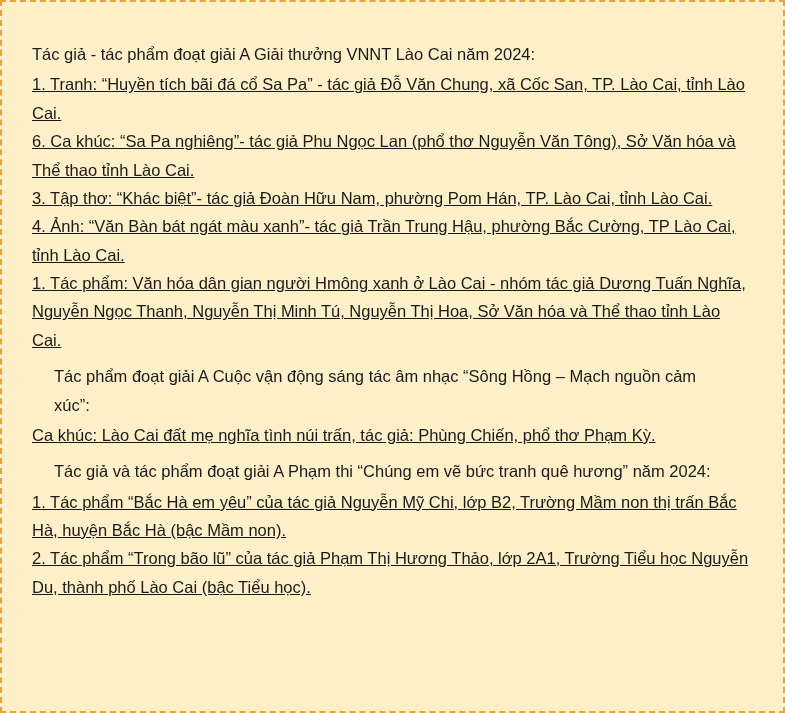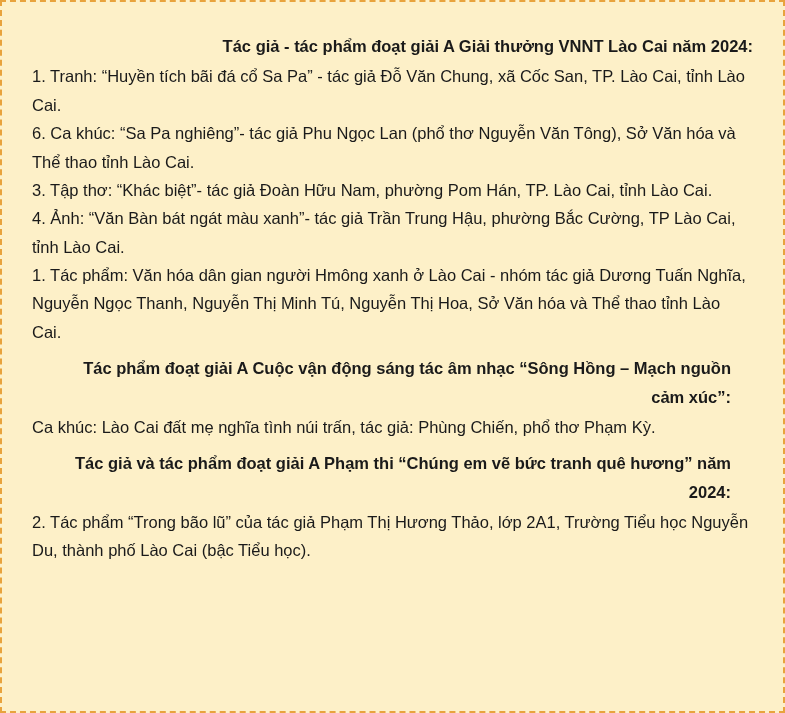--- a/index.html
+++ b/index.html
@@ -19,31 +19,32 @@
     background: #fdf0c8;
     border: 2px dashed #e8a33d;
     padding: 22px 30px 10px 30px;
   }
   .content {
     font-size: 16.5px;
     line-height: 1.72;
     color: #1a1a1a;
   }
   .head {
-    text-align: right;
-    font-weight: bold;
-    margin: 8px 0 2px 0;
+    text-align: left;
+    font-weight: normal;
+    margin: 16px 0 2px 0;
   }
   .head.sub {
     margin-top: 8px;
     padding: 0 22px;
   }
   p.item {
     margin: 0;
     text-align: left;
+    text-decoration: underline;
   }
   .para-block {
     margin: 0;
   }
 </style>
 </head>
 <body>
 
 <div id="box">
   <div class="content">
@@ -57,17 +58,18 @@
       <p class="item">1. Tác phẩm: Văn hóa dân gian người Hmông xanh ở Lào Cai - nhóm tác giả Dương Tuấn Nghĩa, Nguyễn Ngọc Thanh, Nguyễn Thị Minh Tú, Nguyễn Thị Hoa, Sở Văn hóa và Thể thao tỉnh Lào Cai.</p>
     </div>
 
     <p class="head sub">Tác phẩm đoạt giải A Cuộc vận động sáng tác âm nhạc “Sông Hồng – Mạch nguồn cảm xúc”:</p>
     <div class="para-block">
       <p class="item">Ca khúc: Lào Cai đất mẹ nghĩa tình núi trấn, tác giả: Phùng Chiến, phổ thơ Phạm Kỳ.</p>
     </div>
 
     <p class="head sub">Tác giả và tác phẩm đoạt giải A Phạm thi “Chúng em vẽ bức tranh quê hương” năm 2024:</p>
     <div class="para-block">
+      <p class="item">1. Tác phẩm “Bắc Hà em yêu” của tác giả Nguyễn Mỹ Chi, lớp B2, Trường Mầm non thị trấn Bắc Hà, huyện Bắc Hà (bậc Mầm non).</p>
       <p class="item">2. Tác phẩm “Trong bão lũ” của tác giả Phạm Thị Hương Thảo, lớp 2A1, Trường Tiểu học Nguyễn Du, thành phố Lào Cai (bậc Tiểu học).</p>
     </div>
 
   </div>
 </div>
 
 </body></html>

